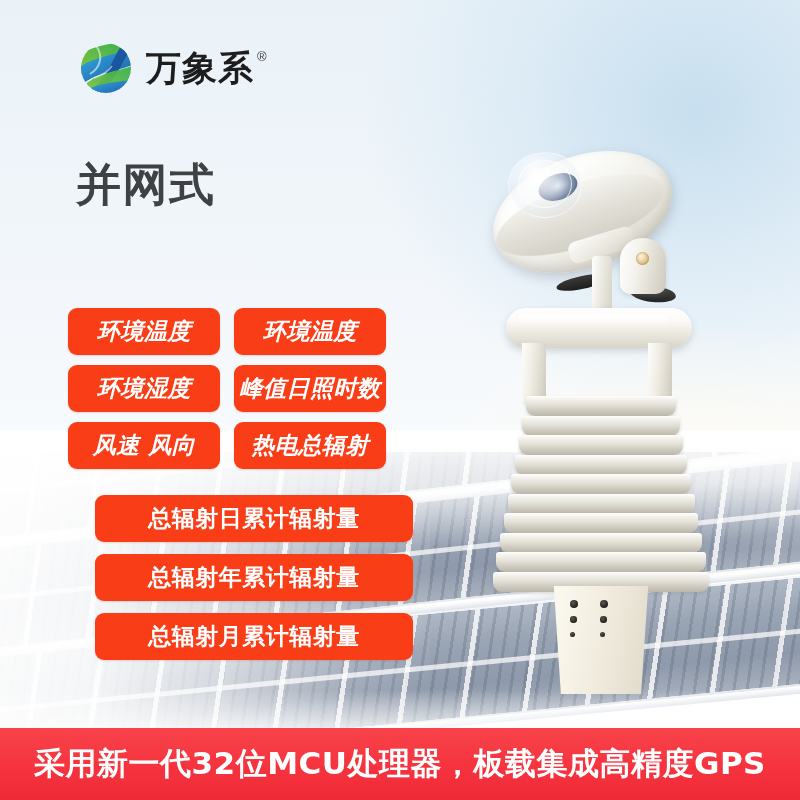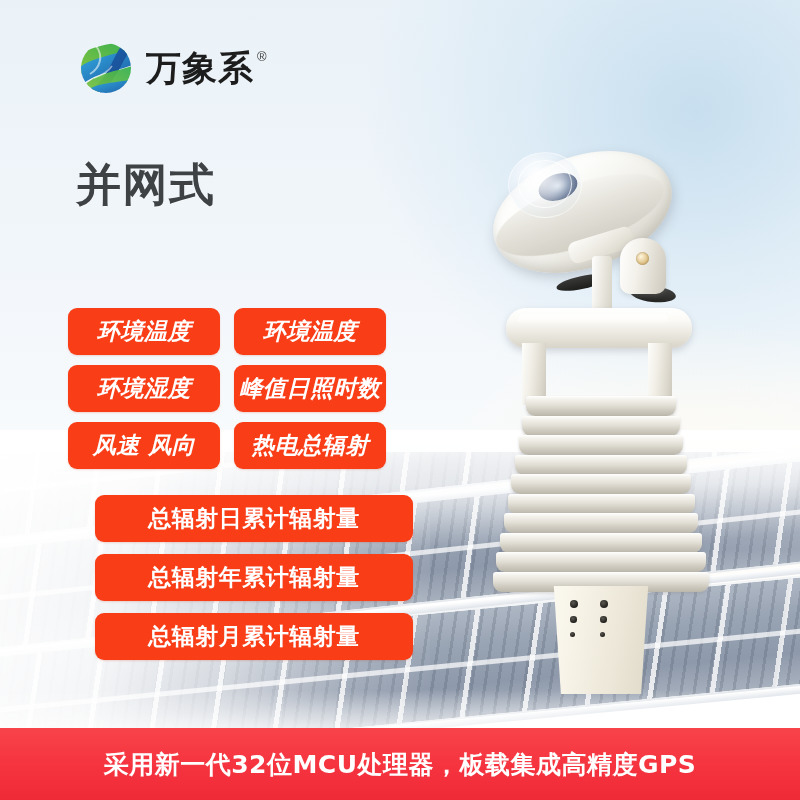--- a/index.html
+++ b/index.html
@@ -239,21 +239,21 @@
     background:radial-gradient(circle at 40% 35%,#5a5750,#211f1c 70%);
   }
 
   
   .banner {
     position:absolute; left:0; bottom:0; width:800px; height:72px;
     background:linear-gradient(180deg,#f8434a 0%,#f5333f 55%,#ef2a37 100%);
     display:flex; align-items:center; justify-content:center;
   }
   .banner span {
-    color:#ffffff; font-size:25px; font-weight:bold; letter-spacing:.5px;
+    color:#ffffff; font-size:31px; font-weight:bold; letter-spacing:.5px;
     font-family:"DejaVu Sans","Liberation Sans",sans-serif;
     white-space:nowrap;
   }
 </style>
 </head>
 <body>
 
 <div id="stage">
 
   <div class="sky"></div>

